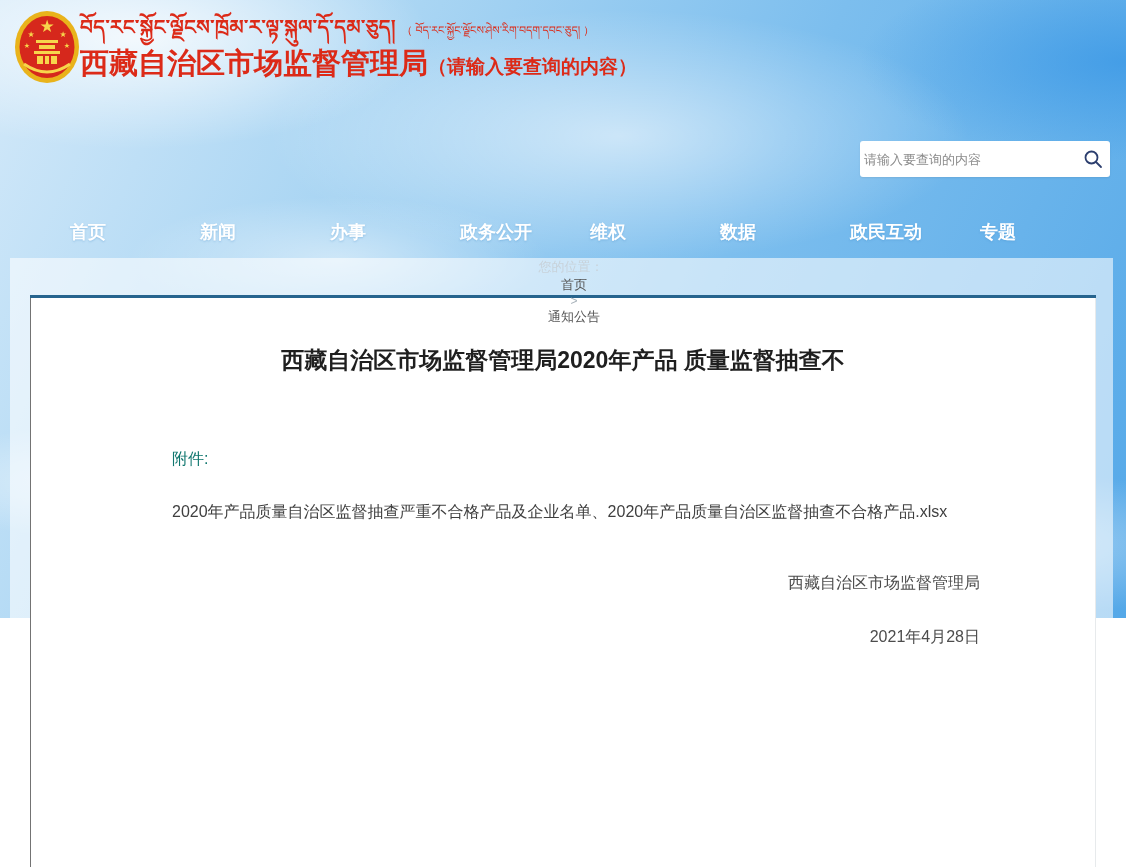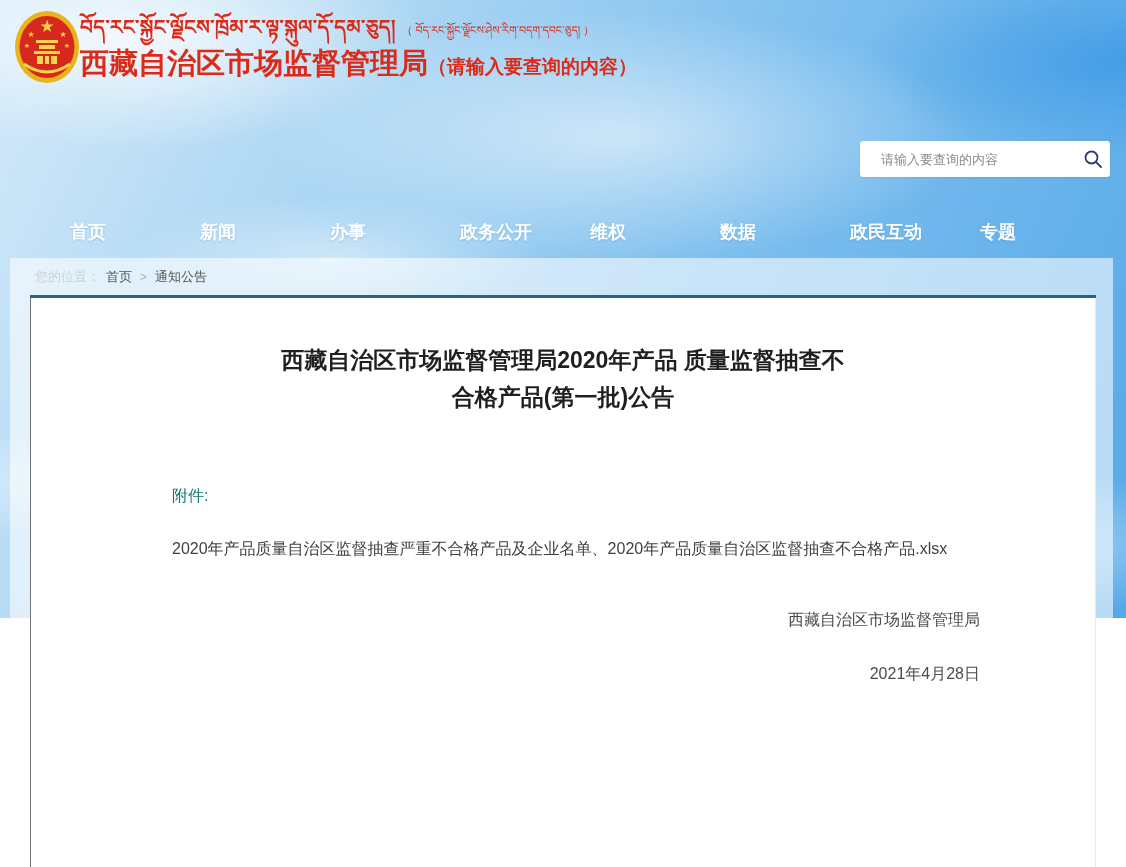--- a/index.html
+++ b/index.html
@@ -30,38 +30,38 @@
   .org-row{font-size:29px;line-height:36px;font-weight:bold;margin-top:2px;}
   .org-suffix{font-size:19px;}
   
   .search-box{
     position:absolute;top:141px;left:860px;width:250px;height:36px;
     background:#ffffff;border-radius:3px;display:flex;align-items:center;
     box-shadow:0 1px 2px rgba(0,0,0,.08);
   }
   .search-box input{
     flex:1;border:none;outline:none;background:transparent;
-    padding:0 6px 0 21px;font-size:13px;color:#555;
+    padding:0 6px 0 4px;font-size:13px;color:#555;
     font-family:"Liberation Sans","DejaVu Sans",sans-serif;
   }
   .search-box input::placeholder{color:#8c8c8c;}
   .search-btn{width:34px;height:36px;border:none;background:transparent;cursor:pointer;
     display:flex;align-items:center;justify-content:center;padding:0;}
   
   .main-nav{position:absolute;top:220px;left:70px;display:flex;}
   .nav-item{
     width:130px;font-size:18px;font-weight:bold;color:#ffffff;cursor:pointer;
     text-shadow:0 1px 2px rgba(70,140,200,.35);
   }
   
   .wrapper{
     position:absolute;top:258px;left:10px;width:1103px;height:609px;
     background:rgba(255,255,255,.58);
   }
-  .breadcrumb{height:37px;display:flex;align-items:center;padding-left:25px;font-size:13px;color:#555;}
+  .breadcrumb{height:37px;display:flex;align-items:center;padding-left:25px;font-size:13px;color:#555;flex-direction:column;}
   .crumb-prefix{color:#c8d2da;margin-right:6px;}
   .crumb-link{color:#555;cursor:pointer;}
   .crumb-sep{color:#a9b3bb;margin:0 8px;font-size:12px;}
   .blue-line{height:3px;margin:0 17px 0 20px;background:#26648e;}
   .card{
     margin:0 17px 0 20px;background:#ffffff;height:569px;
     border-left:1px solid #737373;border-right:1px solid #e7eaec;
     box-sizing:border-box;padding-top:44px;
   }
   .article-title{
@@ -141,21 +141,20 @@
     <span class="crumb-sep">&gt;</span>
     <span class="crumb-link">通知公告</span>
   </div>
 
   <div class="blue-line"></div>
 
   <div class="card">
 
     <h1 class="article-title" style="margin:0;">
       <span>西藏自治区市场监督管理局2020年产品 质量监督抽查不</span><br>
-      <span>合格产品(第一批)公告</span>
     </h1>
 
 
     <div class="attachment-label">附件:</div>
 
     <a class="attachment-file">2020年产品质量自治区监督抽查严重不合格产品及企业名单、2020年产品质量自治区监督抽查不合格产品.xlsx</a>
 
     <div class="signoff">西藏自治区市场监督管理局</div>
     <div class="sign-date">2021年4月28日</div>
 

